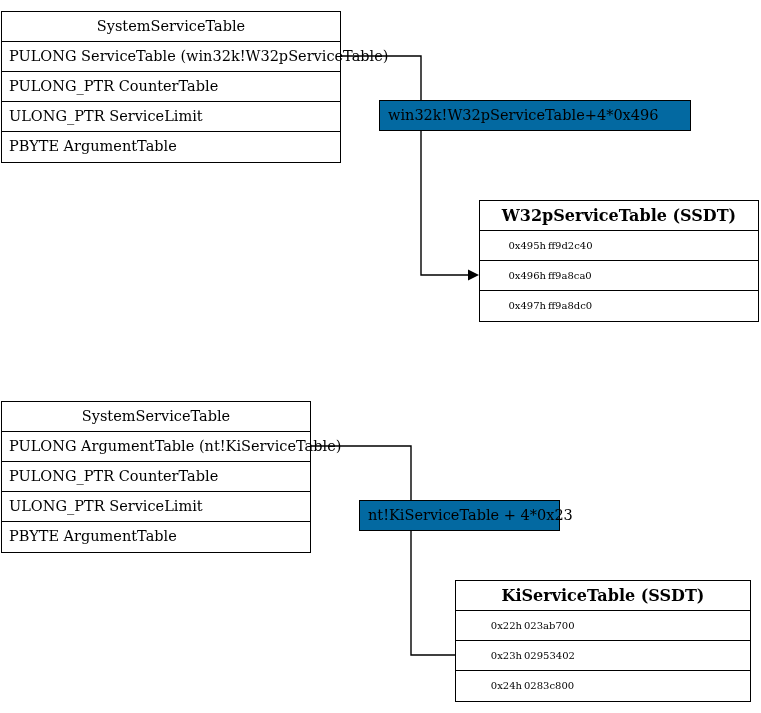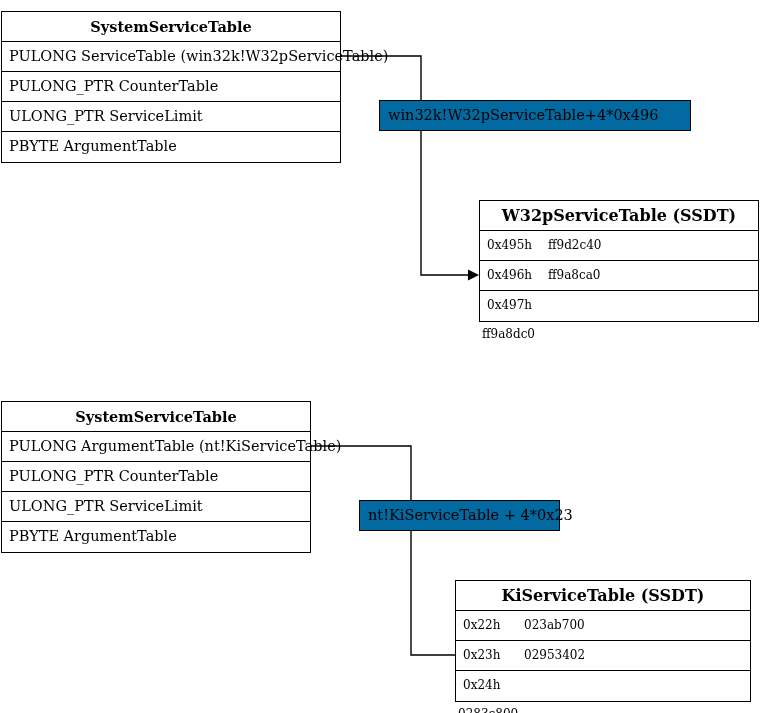--- a/index.html
+++ b/index.html
@@ -44,21 +44,21 @@
   .struct {
     position: absolute;
     z-index: 2;
     background: #ffffff;
     border: 1.4px solid #000000;
     box-sizing: border-box;
   }
   .struct .hdr {
     border-bottom: 1.4px solid #000000;
     text-align: center;
-    font-weight: bold;
+    font-weight: normal;
     font-size: 14.5px;
     line-height: 29px;
     height: 30px;
     box-sizing: border-box;
     white-space: nowrap;
   }
   .struct .field {
     border-bottom: 1.4px solid #000000;
     font-size: 14.5px;
     line-height: 29px;
@@ -83,27 +83,28 @@
     font-weight: bold;
     font-size: 16px;
     line-height: 29px;
     height: 30px;
     box-sizing: border-box;
     white-space: nowrap;
   }
   .ssdt .row {
     display: flex;
     border-bottom: 1.4px solid #000000;
-    font-size: 12px;
+    font-size: 10px;
     line-height: 29px;
     height: 30px;
     box-sizing: border-box;
     white-space: nowrap;
+    text-align: right;
   }
-  .ssdt .row.last { border-bottom: none; flex-direction: column; }
+  .ssdt .row.last { border-bottom: none; }
   .ssdt .row.hl { font-weight: normal; }
   .ssdt .cell-addr {
     padding-left: 7px;
     width: 66px;
     box-sizing: border-box;
   }
   .ssdt .cell-val {
     padding-left: 2px;
   }
 

